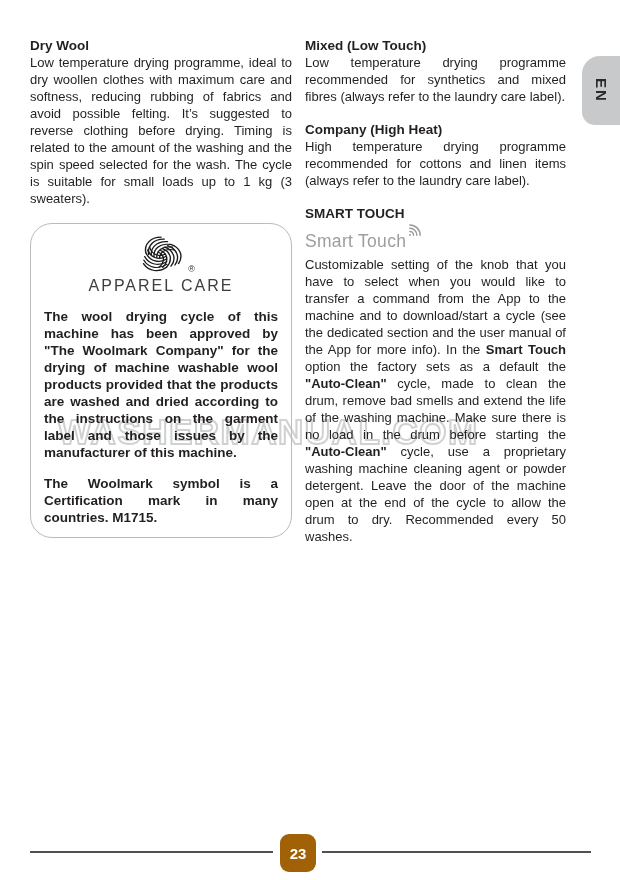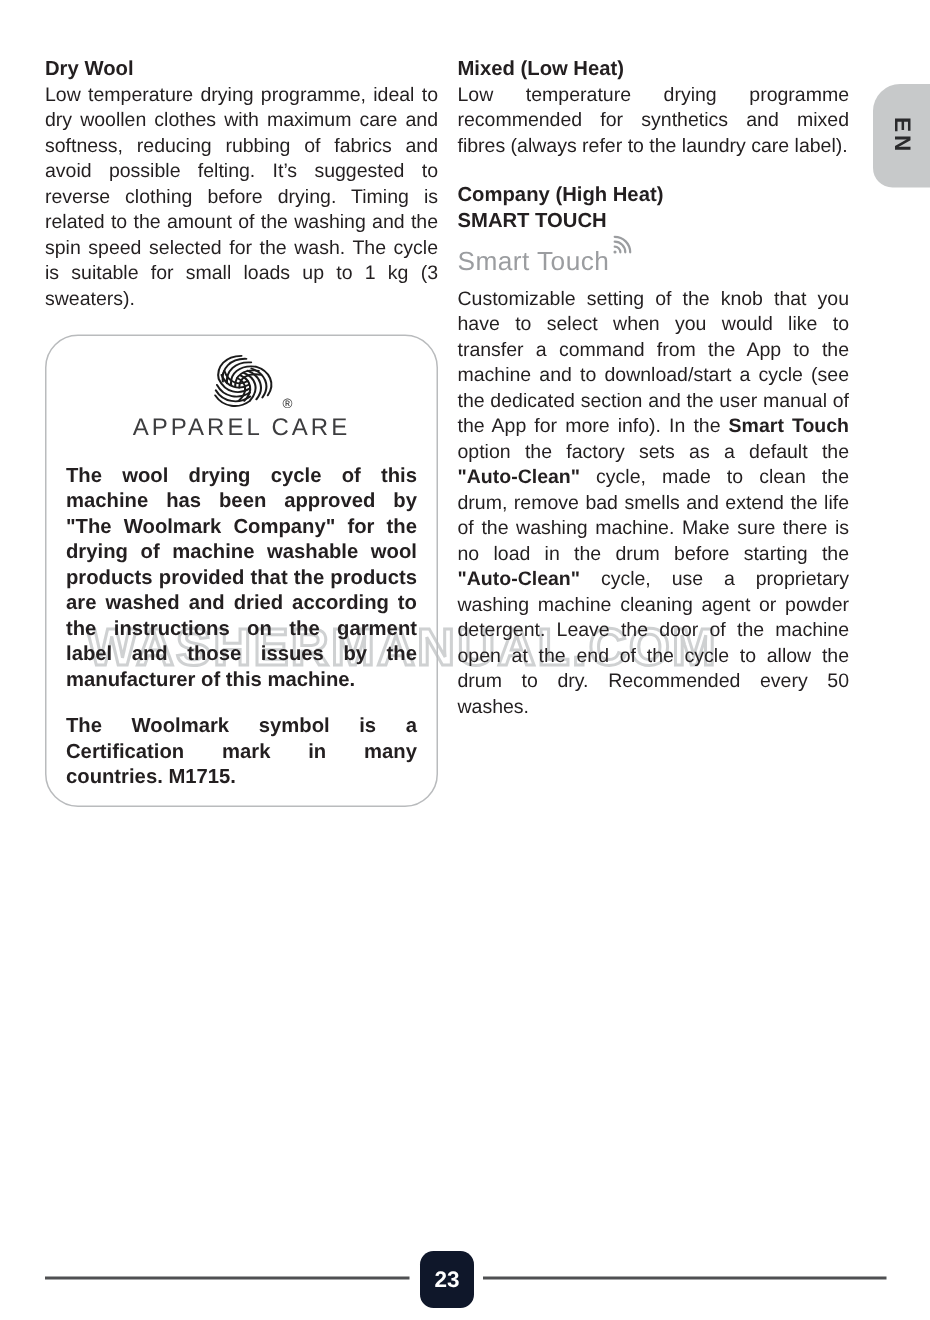--- a/index.html
+++ b/index.html
@@ -52,21 +52,21 @@
     color: transparent; -webkit-text-stroke: 2px #cfd1d2;
     user-select: none; pointer-events: none;
   }
 
   
   .footer-line { position: absolute; top: 851px; height: 2px; background: #4f5052; z-index: 2; }
   .footer-line-left  { left: 30px;  width: 243px; }
   .footer-line-right { left: 322px; width: 269px; }
   .page-badge {
     position: absolute; top: 834px; left: 280px; width: 36px; height: 38px;
-    background: #0f172a; border-radius: 9px; z-index: 2;
+    background: #a16207; border-radius: 9px; z-index: 2;
     color: #ffffff; font-weight: bold; font-size: 15px;
     display: flex; align-items: center; justify-content: center;
   }
 </style>
 </head>
 <body>
 
 <div class="page">
 
   <div class="watermark">WASHERMANUAL.COM</div>
@@ -96,24 +96,25 @@
           <span class="reg-mark">®</span>
         </span>
       </div>
       <div class="logo-label">APPAREL CARE</div>
       <p class="box-par">The wool drying cycle of this machine has been approved by "The Woolmark Company" for the drying of machine washable wool products provided that the products are washed and dried according to the instructions on the garment label and those issues by the manufacturer of this machine.</p>
       <p class="box-par">The Woolmark symbol is a Certification mark in many countries. M1715.</p>
     </div>
   </div>
 
   <div class="col col-right">
-    <h3 class="sec-heading">Mixed (Low Heat)</h3>
+    <h3 class="sec-heading">Mixed (Low Touch)</h3>
     <p class="body-text">Low temperature drying programme recommended for synthetics and mixed fibres (always refer to the laundry care label).</p>
 
     <h3 class="sec-heading">Company (High Heat)</h3>
+    <p class="body-text">High temperature drying programme recommended for cottons and linen items (always refer to the laundry care label).</p>
 
     <h3 class="sec-heading smart-heading">SMART TOUCH</h3>
     <div class="st-logo">
       <span class="st-logo-text">Smart Touch</span><svg class="signal-svg" viewBox="0 0 16 16" aria-hidden="true">
         <g fill="none" stroke="#9b9da0" stroke-width="1.6" stroke-linecap="round">
           <path d="M7 13 A4 4 0 0 0 3 9"></path>
           <path d="M10.5 13 A7.5 7.5 0 0 0 3 5.5"></path>
           <path d="M14 13 A11 11 0 0 0 3 2"></path>
         </g>
         <circle cx="3.2" cy="12.8" r="1.1" fill="#9b9da0"></circle>

